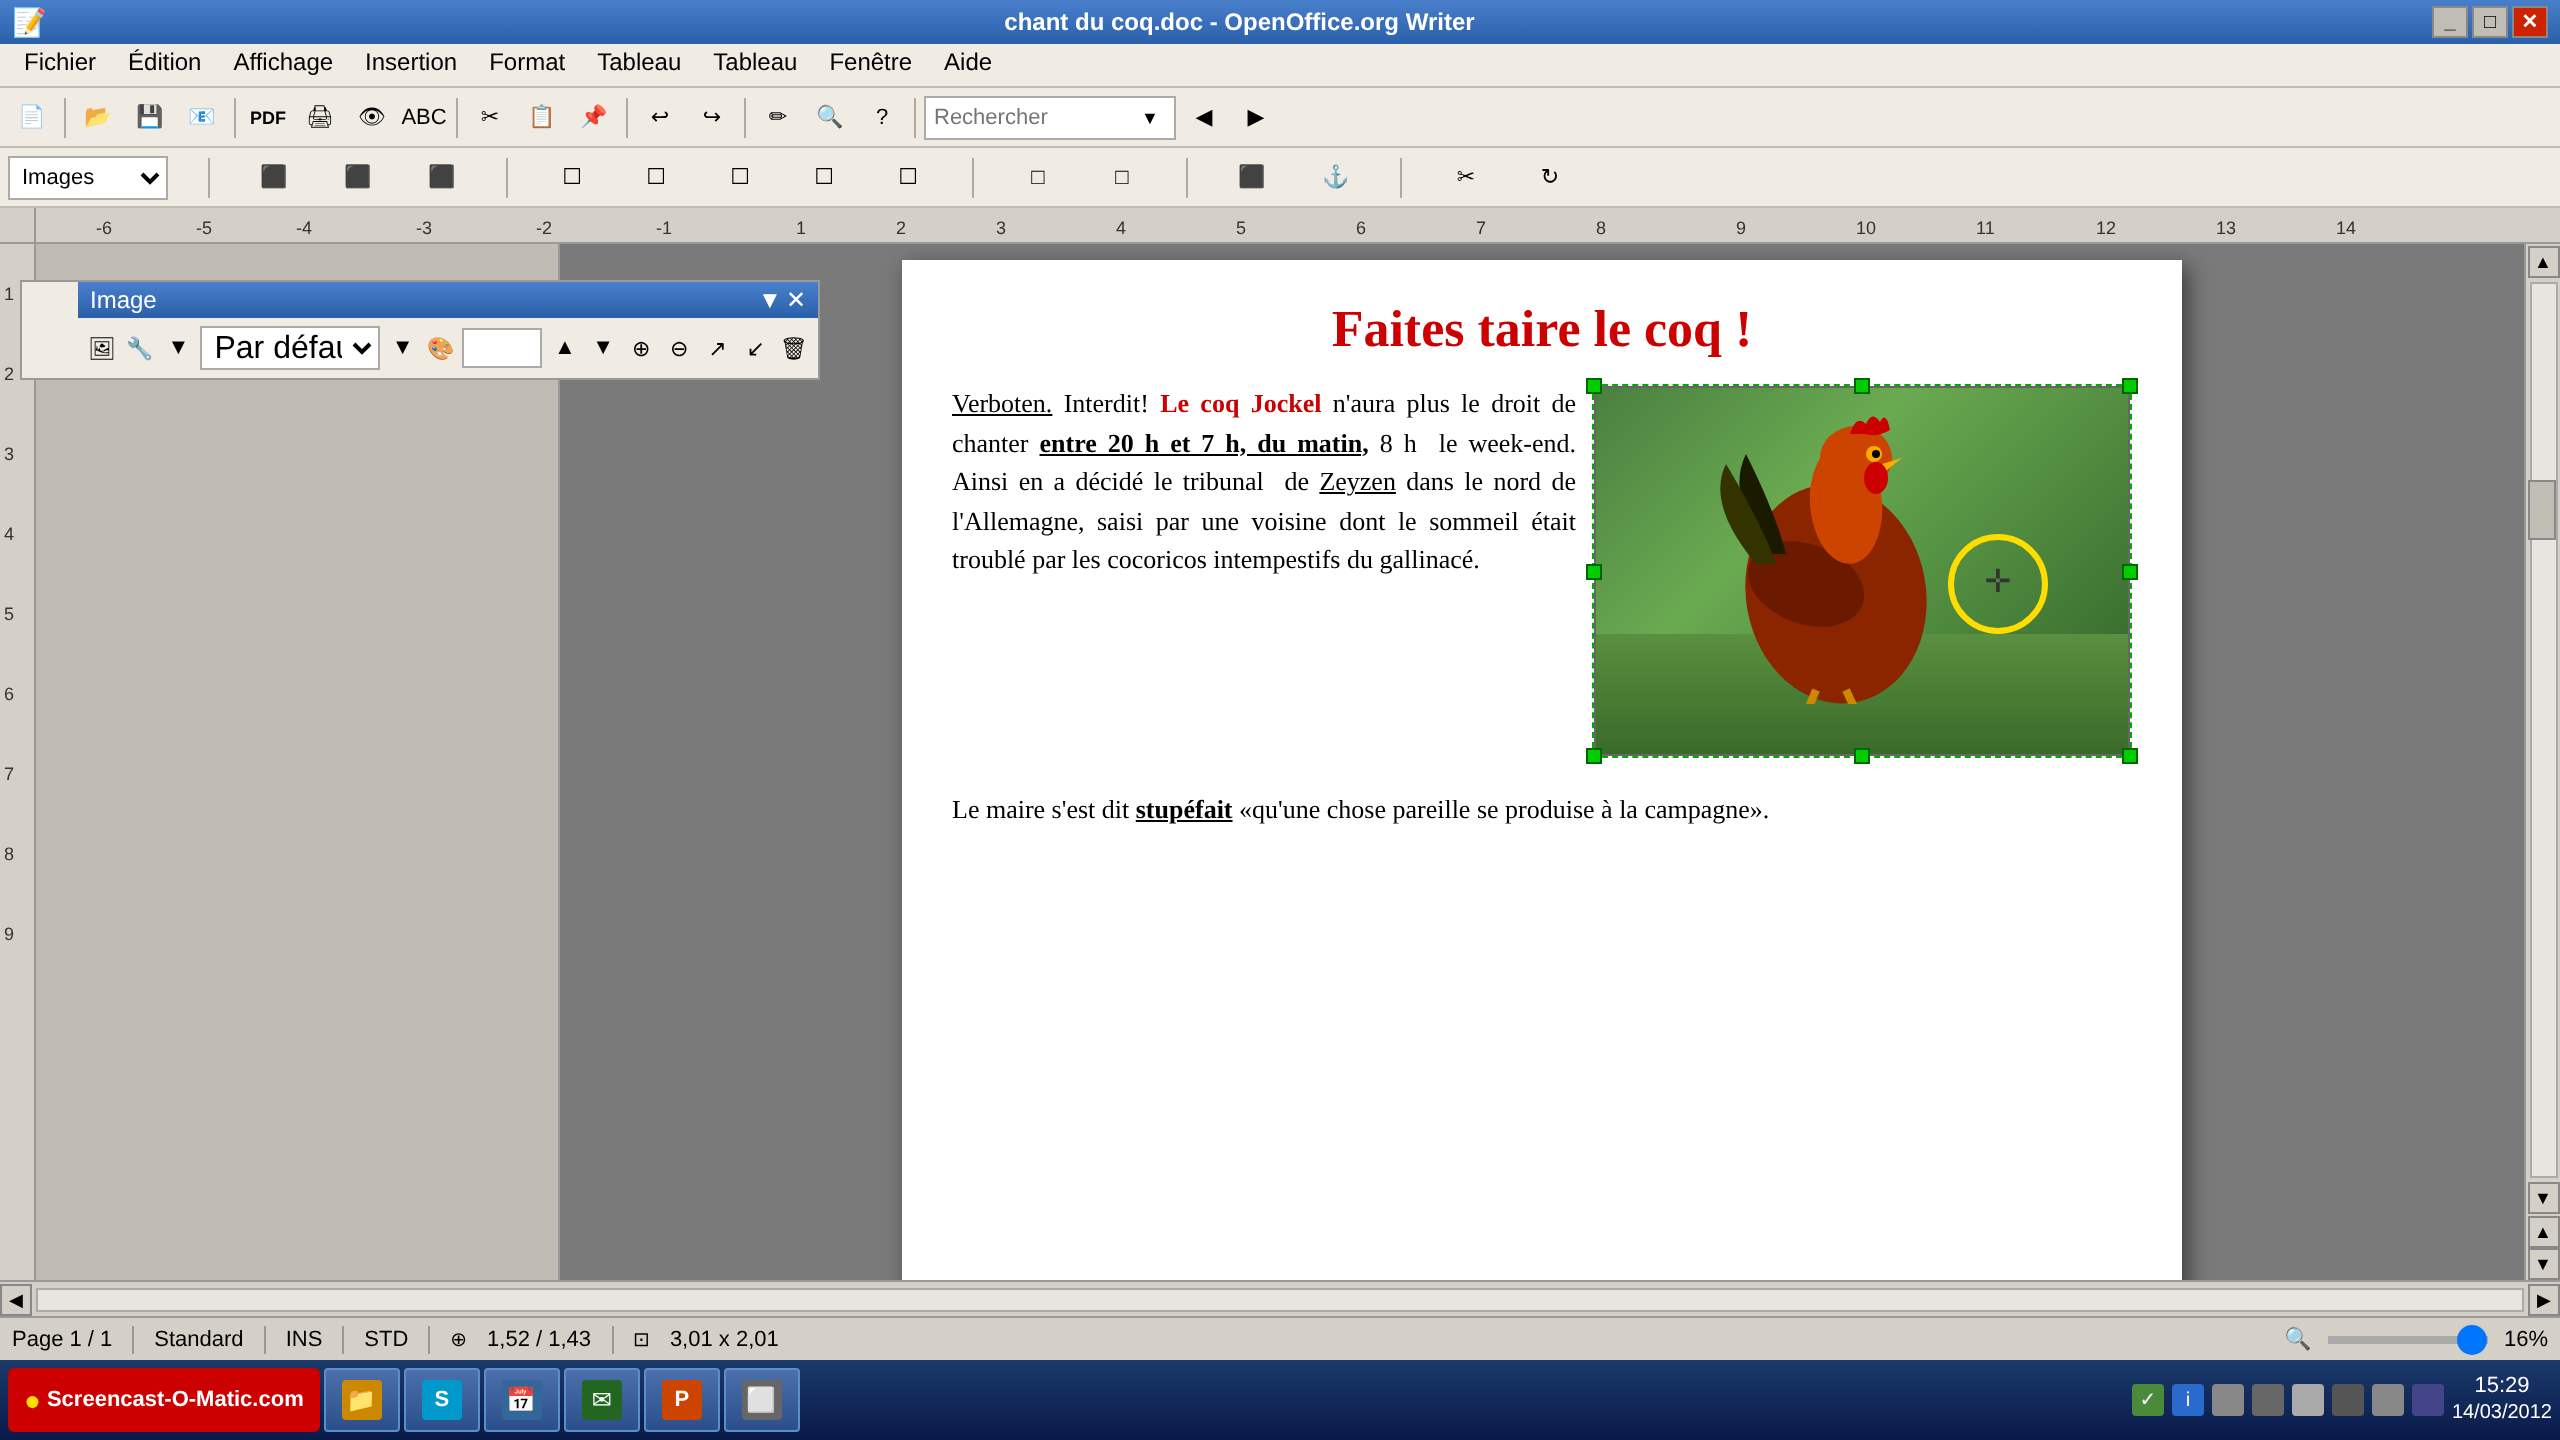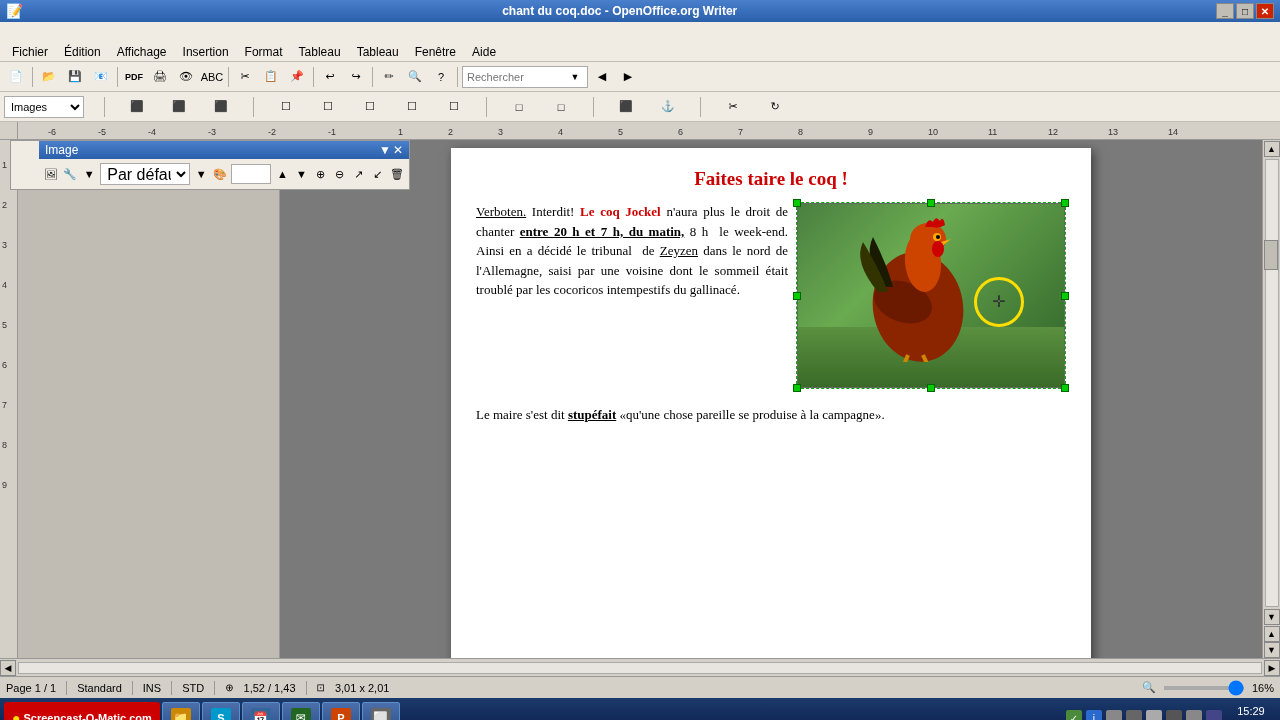--- a/index.html
+++ b/index.html
@@ -21,23 +21,23 @@
     .title-btn {
       width: 18px; height: 16px; background: #c0bdb5;
       border: 1px solid #888; font-size: 10px;
       display: flex; align-items: center; justify-content: center;
       cursor: pointer; color: #000;
     }
 
     
     #menubar {
       background: #f0ece4;
-      height: 40px;
-      display: flex;
-      align-items: flex-end;
+      height: 22px;
+      display: flex;
+      align-items: flex-start;
       padding: 0 4px;
       border-bottom: 1px solid #c0bdb5;
     }
     .menu-item {
       padding: 2px 8px;
       cursor: pointer;
       font-size: 12px;
       color: #000;
     }
 
@@ -424,21 +424,21 @@
         <div style="position:absolute;top:340px;left:2px;">9</div>
       </div>
       <div style="flex:1;background:#c0bcb4;"></div>
     </div>
   </div>
 
   <div id="document-area" style="flex:1; background:#7a7a7a; overflow:auto; position:relative;">
 
     <div id="page" style="background:white; width:640px; margin:8px auto; min-height:580px; padding:20px 25px; box-shadow: 3px 3px 10px rgba(0,0,0,0.5);">
 
-      <h1 style="text-align:center; font-size:19px; font-weight:bold; color:#cc0000; margin-bottom:12px; font-family:'Times New Roman',serif;">Faites taire le coq !</h1>
+      <h1 style="text-align:center; font-size:26px; font-weight:bold; color:#cc0000; margin-bottom:12px; font-family:'Times New Roman',serif;">Faites taire le coq !</h1>
 
       <div style="font-family:'Times New Roman',serif; font-size:13px; line-height:1.5; text-align:justify;">
         
         
         <div id="img-container" style="float:right; position:relative; margin:0 0 8px 8px;">
 
           <div style="position:relative; border:1px dashed #00aa00; padding:0;">
 
             <div class="handle handle-tl"></div>
             <div class="handle handle-tc"></div>

